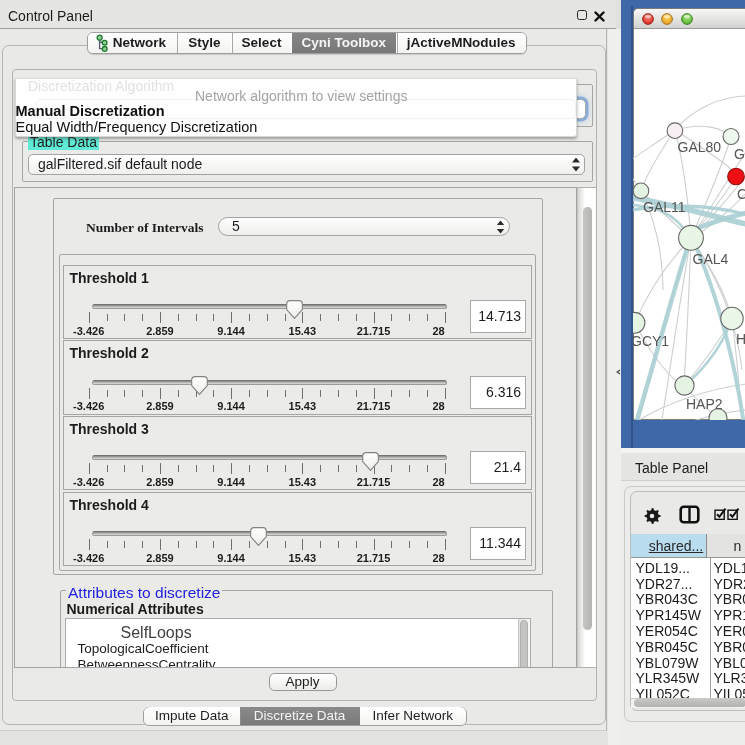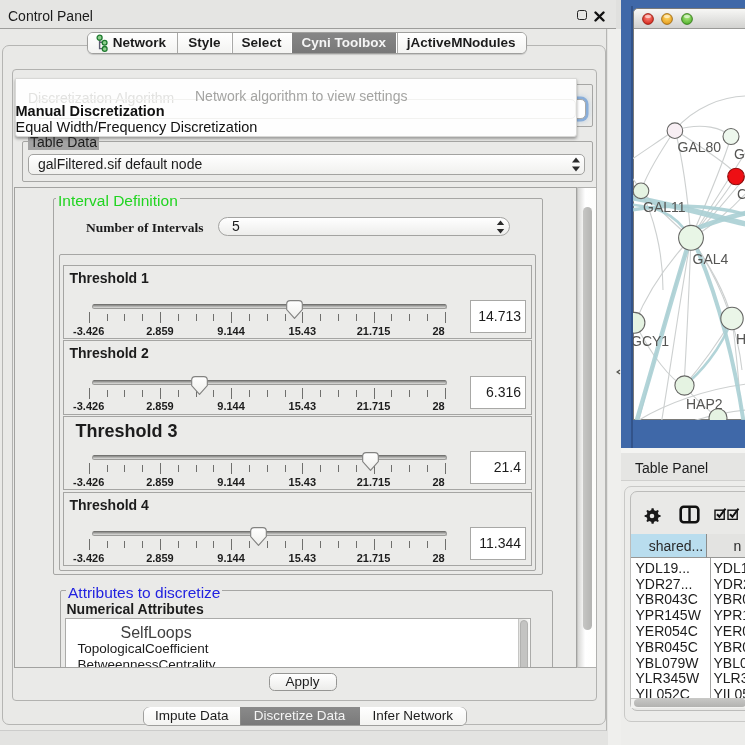--- a/index.html
+++ b/index.html
@@ -35,33 +35,32 @@
 <svg class="abs" style="left:95px;top:33.5px;" width="14" height="18" viewBox="0 0 14 18">
 <path d="M4.6 4.5 V15.3 M4.6 8.3 H9.5 M4.6 14.6 H9.5" stroke="#5c5c70" stroke-width="1.4" fill="none"></path>
 <circle cx="4.6" cy="3.7" r="2.5" fill="#8ecf8e" stroke="#1e7a2e" stroke-width="1.3"></circle>
 <circle cx="9.6" cy="8.8" r="2.4" fill="#8ecf8e" stroke="#1e7a2e" stroke-width="1.3"></circle>
 <circle cx="9.7" cy="14.9" r="2.4" fill="#8ecf8e" stroke="#1e7a2e" stroke-width="1.3"></circle>
 </svg>
 <div class="abs" style="left:12px;top:69px;width:585px;height:632px;background:#eaeae8;border:1px solid #b2b2b0;border-radius:4px;"></div>
 <div class="abs" style="left:22px;top:84px;width:571px;height:42.5px;border:1px solid #a6a6a4;border-radius:2px;"></div>
 <div class="abs" style="left:36px;top:99px;width:550px;height:20px;background:#fff;border:1px solid #a9a9a7;border-radius:5px;box-shadow:0 0 0 2.5px rgba(108,155,212,0.7),0 0 5px 3px rgba(120,165,215,0.35);"></div>
 <div class="abs" style="left:22px;top:141px;width:570.5px;height:40.5px;border:1px solid #a6a6a4;border-radius:2px;"></div>
-<div class="abs t13" style="left:28px;top:134px;background:#a3a3a3;padding:0 2px;">Table Data</div>
+<div class="abs t13" style="left:28px;top:134px;background:#5eead4;padding:0 2px;">Table Data</div>
 <div class="abs" style="left:28px;top:154px;width:557px;height:20.5px;background:linear-gradient(#ffffff,#f0f0ee);border:1px solid #a3a3a1;border-radius:5px;"></div>
 <div class="abs t13" style="left:38px;top:154px;line-height:20.5px;">galFiltered.sif default node</div>
 <svg class="abs" style="left:570px;top:157px;" width="12" height="15" viewBox="0 0 12 15">
 <path d="M6 0.5 L10 5.5 L2 5.5 Z" fill="#2a2a2a"></path>
     <path d="M6 14.5 L2 9.5 L10 9.5 Z" fill="#2a2a2a"></path>
   </svg>
 <div class="abs" style="left:13.5px;top:186.5px;width:563px;height:481px;border:1px solid #a2a2a0;background:#eaeae8;"></div>
 <div class="abs" style="left:576.5px;top:186.5px;width:20px;height:481px;background:linear-gradient(90deg,#d8d8d6,#ffffff 40%,#fdfdfb);border:1px solid #b0b0ae;border-left:1px solid #c4c4c2;"></div>
 <div class="abs" style="left:582.5px;top:206.5px;width:9px;height:423px;background:linear-gradient(90deg,#c6c6c4,#b4b4b2);border-radius:5px;"></div>
 <div class="abs" style="left:14.5px;top:187.5px;width:561px;height:479px;overflow:hidden;">
 <div class="abs" style="left:38.0px;top:10.0px;width:490px;height:377px;border:1px solid #a6a6a4;border-radius:2px;"></div>
-<div class="abs" style="left:41.5px;top:4.0px;font-size:15.5px;color:#21d421;background:#eaeae8;padding:0 2px;">Interval Definition</div>
 <div class="abs" style="left:71.5px;top:32.5px;font-size:13.5px;font-weight:bold;color:#1c1c1c;font-family:Liberation Serif, serif;">Number of Intervals</div>
 <div class="abs" style="left:203.5px;top:29.0px;width:292px;height:19.5px;background:linear-gradient(#ffffff,#ededeb);border:1px solid #a3a3a1;border-radius:10px;"></div>
 <div class="abs t13" style="left:217.5px;top:29.0px;line-height:19.5px;">5</div>
 <svg class="abs" style="left:480.5px;top:32.5px;" width="11" height="14" viewBox="0 0 11 14">
 <path d="M5.5 0.5 L9.2 5 L1.8 5 Z" fill="#2a2a2a"></path>
       <path d="M5.5 13.5 L1.8 9 L9.2 9 Z" fill="#2a2a2a"></path>
     </svg>
 <div class="abs" style="left:44.5px;top:66.0px;width:477px;height:317px;border:1px solid #a6a6a4;border-radius:2px;"></div>
 <div class="abs" style="left:48.5px;top:77.0px;width:468.5px;height:74.5px;border:1px solid #a5a5a3;background:#ebebe9;"></div>
 <div class="abs" style="left:55.0px;top:82.0px;font-size:14px;font-weight:bold;color:#1c1c1c;">Threshold 1</div>
@@ -141,21 +140,21 @@
           <stop offset="0" stop-color="#ffffff"></stop>
           <stop offset="0.55" stop-color="#f6f6f4"></stop>
           <stop offset="1" stop-color="#ededeb"></stop>
         </linearGradient>
       </defs>
       <path d="M4 0.6 H12.5 Q15.9 0.6 15.9 4 V9.4 L8.25 18 L0.6 9.4 V4 Q0.6 0.6 4 0.6 Z" fill="url(#tg)" stroke="#828280" stroke-width="1.1"></path>
     </svg>
 <div class="abs" style="left:455.5px;top:188.2px;width:56px;height:33px;background:#fff;border:1px solid #a8a8a6;"></div>
 <div class="abs" style="left:455.5px;top:188.2px;width:51px;height:33px;font-size:14px;color:#1c1c1c;text-align:right;line-height:33px;">6.316</div>
 <div class="abs" style="left:48.5px;top:228.3px;width:468.5px;height:74.5px;border:1px solid #a5a5a3;background:#ebebe9;"></div>
-<div class="abs" style="left:61px;top:233.3px;font-size:18px;font-weight:bold;color:#1c1c1c;">Threshold 3</div>
+<div class="abs" style="left:55.0px;top:233.3px;font-size:14px;font-weight:bold;color:#1c1c1c;">Threshold 3</div>
 <div class="abs" style="left:77.0px;top:267.8px;width:355.5px;height:5px;border-radius:3px;background:linear-gradient(#858583,#b9b9b7 55%,#dededc);border:1px solid #9b9b99;border-top-color:#737371;"></div>
 <div class="abs" style="left:74.2px;top:275.8px;width:1px;height:11px;background:#6f6f6d;"></div>
     <div class="abs" style="left:92.0px;top:277.8px;width:1px;height:7px;background:#6f6f6d;"></div>
     <div class="abs" style="left:109.8px;top:277.8px;width:1px;height:7px;background:#6f6f6d;"></div>
     <div class="abs" style="left:127.6px;top:277.8px;width:1px;height:7px;background:#6f6f6d;"></div>
     <div class="abs" style="left:145.4px;top:275.8px;width:1px;height:11px;background:#6f6f6d;"></div>
     <div class="abs" style="left:163.2px;top:277.8px;width:1px;height:7px;background:#6f6f6d;"></div>
     <div class="abs" style="left:181.0px;top:277.8px;width:1px;height:7px;background:#6f6f6d;"></div>
     <div class="abs" style="left:198.8px;top:277.8px;width:1px;height:7px;background:#6f6f6d;"></div>
     <div class="abs" style="left:216.6px;top:275.8px;width:1px;height:11px;background:#6f6f6d;"></div>
@@ -245,21 +244,21 @@
 <div class="abs" style="left:268.5px;top:672.5px;width:68px;height:18px;font-size:13.5px;color:#1c1c1c;text-align:center;line-height:17px;">Apply</div>
 <div class="abs" style="left:143px;top:706.5px;width:324px;height:19px;border:1px solid #9f9f9d;border-radius:6px;background:#fff;"></div>
 <div class="abs" style="left:144px;top:707px;width:95.5px;height:18px;background:linear-gradient(#ffffff,#f3f3f1);border-radius:6px 0 0 6px;"></div>
 <div class="abs" style="left:144px;top:707px;width:95.5px;height:18px;font-size:13.5px;color:#1c1c1c;text-align:center;line-height:18px;">Impute Data</div>
 <div class="abs" style="left:239.5px;top:707px;width:120.0px;height:18px;background:linear-gradient(#8a8a8a,#7a7a7a);border-radius:0;"></div>
 <div class="abs" style="left:239.5px;top:707px;width:120.0px;height:18px;font-size:13.5px;color:#f5f5f5;text-align:center;line-height:18px;">Discretize Data</div>
 <div class="abs" style="left:359.5px;top:707px;width:106.5px;height:18px;background:linear-gradient(#ffffff,#f3f3f1);border-radius:0 6px 6px 0;"></div>
 <div class="abs" style="left:359.5px;top:707px;width:106.5px;height:18px;font-size:13.5px;color:#1c1c1c;text-align:center;line-height:18px;">Infer Network</div>
 <div class="abs" style="left:239.5px;top:707px;width:1px;height:18px;background:#8a8a88;"></div>
 <div class="abs" style="left:14.5px;top:77.5px;width:562.5px;height:59px;background:#fefefe;border:1px solid #d8d8d6;border-radius:0 0 3px 3px;box-shadow:0 2px 3px rgba(60,60,60,0.45);"></div>
-<div class="abs" style="left:28px;top:78px;font-size:14px;color:#e2e2e0;margin-top:12px;">Discretization Algorithm</div>
+<div class="abs" style="left:28px;top:78px;font-size:14px;color:#e2e2e0;">Discretization Algorithm</div>
 <div class="abs" style="left:36px;top:99px;width:540px;height:20px;border:1px solid #f2f2f0;border-radius:5px;"></div>
 <div class="abs" style="left:195px;top:88px;font-size:14px;color:#a4a4a2;">Network algorithm to view settings</div>
 <div class="abs" style="left:15.5px;top:103px;font-size:14.5px;font-weight:bold;color:#111;">Manual Discretization</div>
 <div class="abs" style="left:15.5px;top:118.5px;font-size:14.5px;color:#111;">Equal Width/Frequency Discretization</div>
 <div class="abs" style="left:616px;top:0;width:4.5px;height:29px;background:#e0e0de;"></div>
 <svg class="abs" style="left:615.5px;top:369px;" width="5" height="6" viewBox="0 0 5 6">
     <path d="M4 1 L1.2 3 L4 5" stroke="#55554f" stroke-width="1.4" fill="none"></path>
   </svg>
 <div class="abs" style="left:620.5px;top:0;width:124.5px;height:447.5px;background:#3f68a8;"></div>
 <div class="abs" style="left:630.5px;top:6px;width:2.5px;height:441.5px;background:#32538a;"></div>
@@ -375,21 +374,21 @@
     <rect x="1" y="3.2" width="9.2" height="9.2" fill="none" stroke="#111" stroke-width="1.4"></rect>
     <path d="M3 7.2 L5.4 9.8 L11.5 1.6" stroke="#111" stroke-width="2" fill="none"></path>
   </svg>
 <svg class="abs" style="left:726.5px;top:506.5px;" width="13" height="13" viewBox="0 0 13 13">
     <rect x="1" y="3.2" width="9.2" height="9.2" fill="none" stroke="#111" stroke-width="1.4"></rect>
     <path d="M3 7.2 L5.4 9.8 L11.5 1.6" stroke="#111" stroke-width="2" fill="none"></path>
   </svg>
 <div class="abs" style="left:631px;top:534px;width:114px;height:173.5px;background:#fff;overflow:hidden;">
 <div class="abs" style="left:0;top:0;width:75.5px;height:24px;background:#b9ddee;border-right:1px solid #8c8c8a;border-bottom:1px solid #969694;"></div>
 <div class="abs" style="left:75.5px;top:0;width:38.5px;height:24px;background:#e3e3e1;border-bottom:1px solid #969694;"></div>
-<div class="abs" style="left:0;top:0;width:90px;height:24px;font-size:14px;color:#2a2a2a;text-align:center;line-height:24px;">shared...</div>
+<div class="abs" style="left:0;top:0;width:90px;height:24px;font-size:14px;color:#2a2a2a;text-align:center;line-height:24px;text-decoration:underline;">shared...</div>
 <div class="abs" style="left:102.5px;top:0;width:40px;height:24px;font-size:14px;color:#2a2a2a;line-height:24px;">n</div>
 <div class="abs" style="left:4.5px;top:26.7px;width:70px;height:15.8px;font-size:14px;color:#1c1c1c;line-height:15.8px;white-space:nowrap;">YDL19...</div>
 <div class="abs" style="left:82.5px;top:26.7px;width:40px;height:15.8px;font-size:14px;color:#1c1c1c;line-height:15.8px;white-space:nowrap;">YDL194W</div>
 <div class="abs" style="left:4.5px;top:42.5px;width:70px;height:15.8px;font-size:14px;color:#1c1c1c;line-height:15.8px;white-space:nowrap;">YDR27...</div>
 <div class="abs" style="left:82.5px;top:42.5px;width:40px;height:15.8px;font-size:14px;color:#1c1c1c;line-height:15.8px;white-space:nowrap;">YDR277C</div>
 <div class="abs" style="left:4.5px;top:58.3px;width:70px;height:15.8px;font-size:14px;color:#1c1c1c;line-height:15.8px;white-space:nowrap;">YBR043C</div>
 <div class="abs" style="left:82.5px;top:58.3px;width:40px;height:15.8px;font-size:14px;color:#1c1c1c;line-height:15.8px;white-space:nowrap;">YBR043C</div>
 <div class="abs" style="left:4.5px;top:74.10000000000001px;width:70px;height:15.8px;font-size:14px;color:#1c1c1c;line-height:15.8px;white-space:nowrap;">YPR145W</div>
 <div class="abs" style="left:82.5px;top:74.10000000000001px;width:40px;height:15.8px;font-size:14px;color:#1c1c1c;line-height:15.8px;white-space:nowrap;">YPR145W</div>
 <div class="abs" style="left:4.5px;top:89.9px;width:70px;height:15.8px;font-size:14px;color:#1c1c1c;line-height:15.8px;white-space:nowrap;">YER054C</div>

